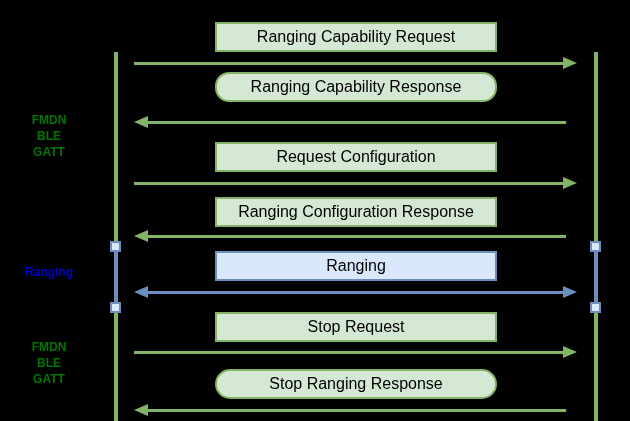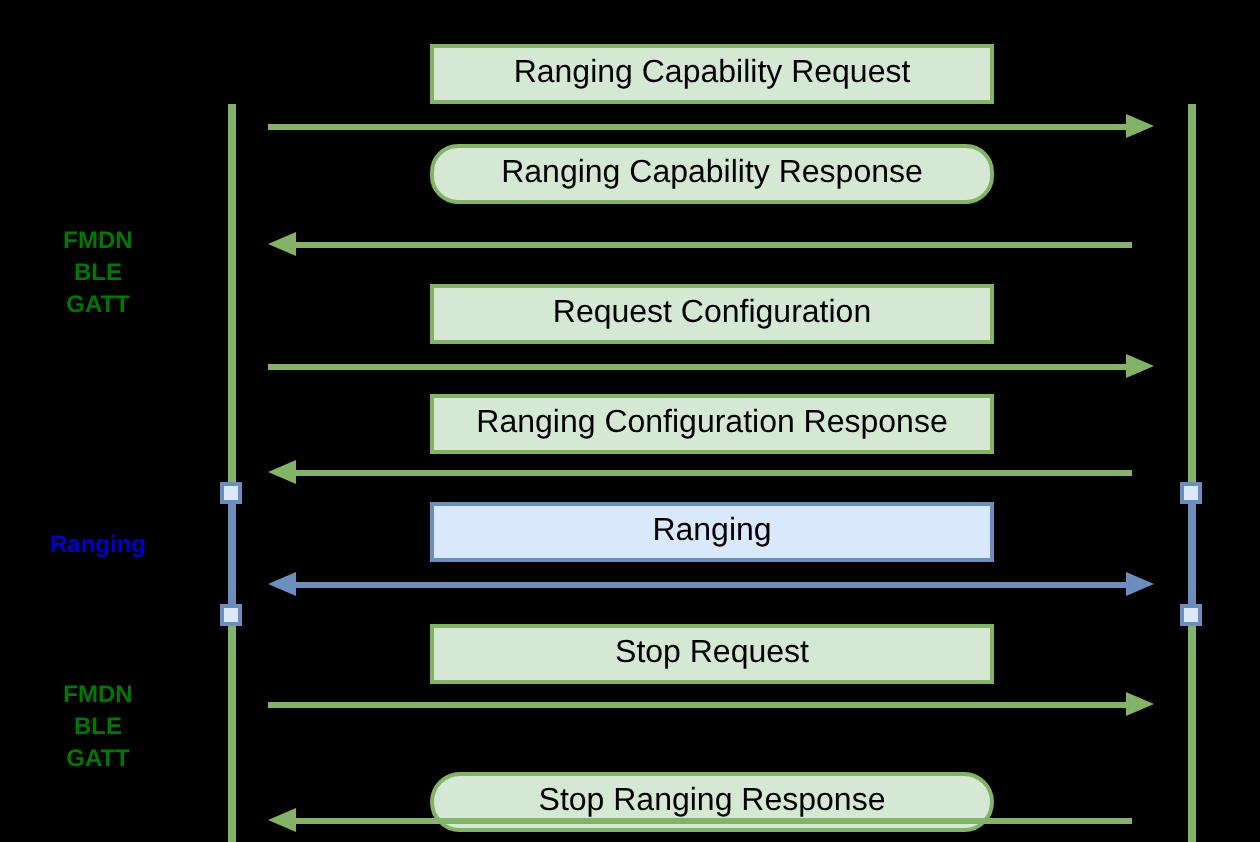--- a/index.html
+++ b/index.html
@@ -77,17 +77,17 @@
       <div class="msg-box green" style="top: 197px;">Ranging Configuration Response</div>
       <div class="shaft green" style="top: 235px; left: 148px; width: 418px;"></div>
       <div class="head point-left" style="--head-color: var(--green-stroke); left: 134px; top: 230px;"></div>
       <div class="msg-box blue" style="top: 251px;">Ranging</div>
       <div class="shaft blue" style="top: 291px; left: 148px; width: 415px;"></div>
       <div class="head point-right" style="--head-color: var(--blue-stroke); left: 563px; top: 286px;"></div>
       <div class="head point-left" style="--head-color: var(--blue-stroke); left: 134px; top: 286px;"></div>
       <div class="msg-box green" style="top: 312px;">Stop Request</div>
       <div class="shaft green" style="top: 351px; left: 134px; width: 429px;"></div>
       <div class="head point-right" style="--head-color: var(--green-stroke); left: 563px; top: 346px;"></div>
-      <div class="msg-box green" style="top: 386px; border-radius: 15px;">Stop Ranging Response</div>
+      <div class="msg-box green" style="top: 369px; border-radius: 15px;">Stop Ranging Response</div>
       <div class="shaft green" style="top: 409px; left: 148px; width: 418px;"></div>
       <div class="head point-left" style="--head-color: var(--green-stroke); left: 134px; top: 404px;"></div>
     </div>
 </div>
 
 </body></html>

